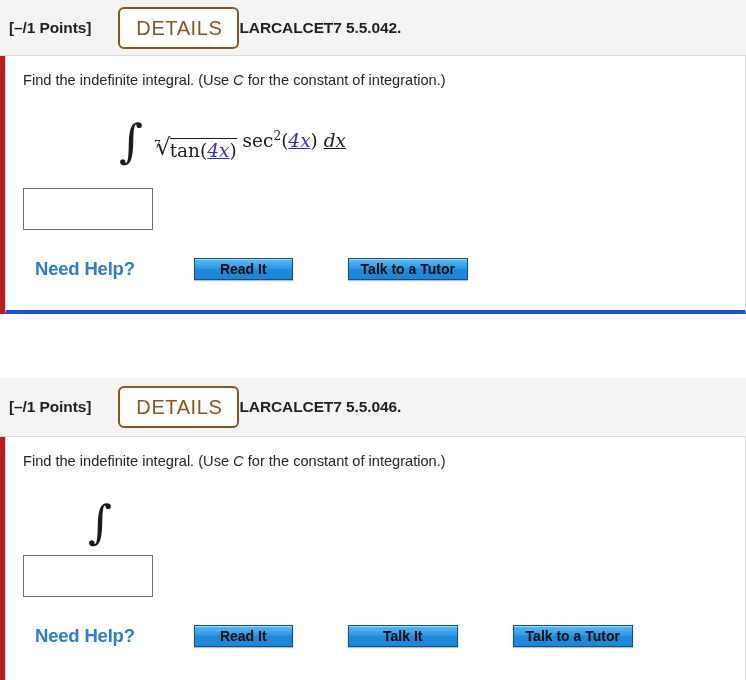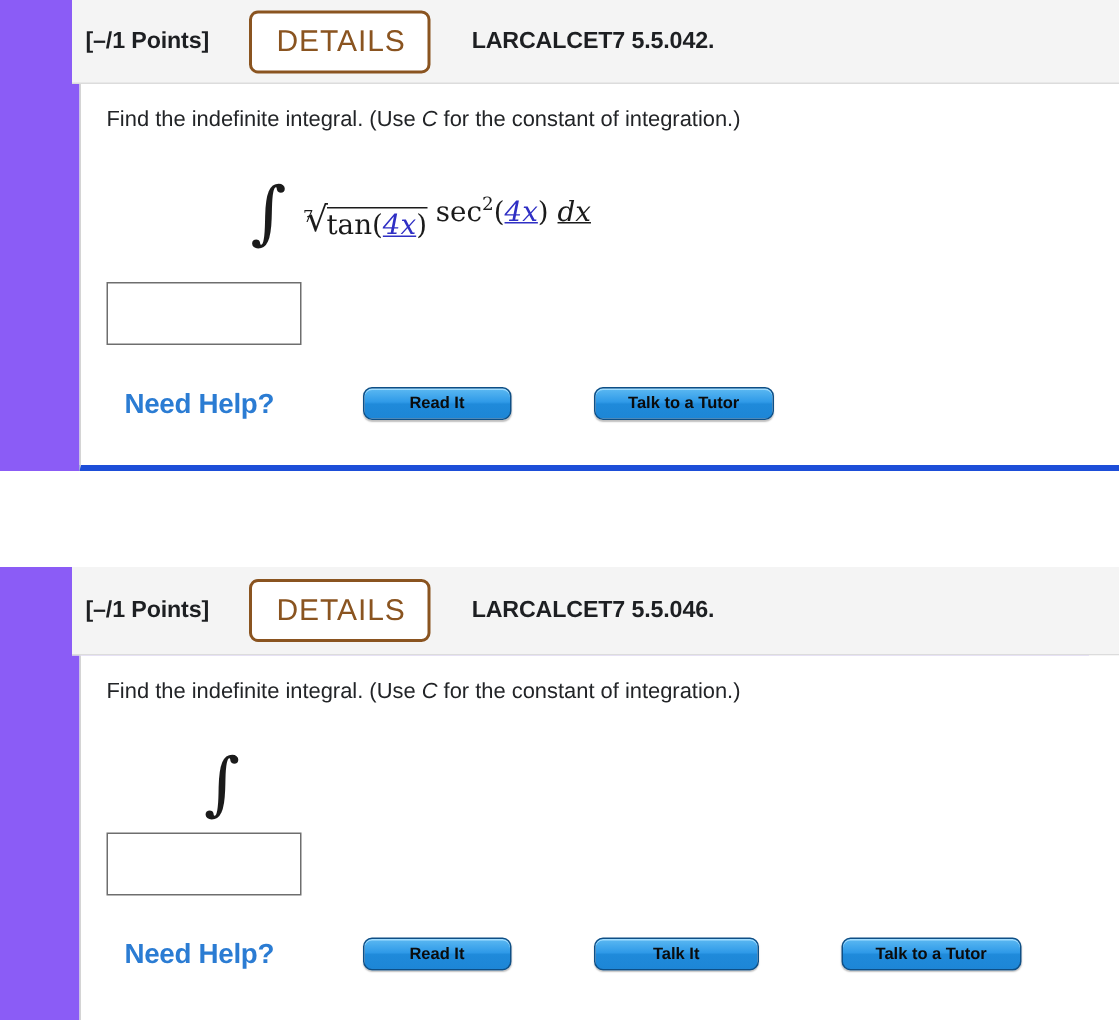--- a/index.html
+++ b/index.html
@@ -6,21 +6,21 @@
   html, body {
     margin: 0; padding: 0;
     width: 746px; height: 680px;
     background: #ffffff;
     font-family: "Liberation Sans", sans-serif;
     overflow: hidden;
   }
   .page { position: relative; width: 746px; height: 680px; background:#fff; }
 
   
-  .problem { width: 726px; background:#8b5cf6;padding-left:48px; }
+  .problem { width: 726px; background:#b91c1c; }
 
   .prob-header {
     width: 746px;
     background: #f4f4f4;
     border-bottom: 1px solid #dcdcdc;
     display: flex;
     align-items: center;
     padding: 0 0 0 9px;
   }
   .prob-header.h1 { height: 56px; }
@@ -43,21 +43,20 @@
     font-size: 20px;
     font-weight: normal;
     letter-spacing: 0.6px;
     padding: 9px 15px 9px 16px;
     line-height: 1;
     cursor: pointer;
     font-family: "Liberation Sans", sans-serif;
   }
 
   .assignment-id {
-    margin-left: 27px;
     font-size: 15.5px;
     font-weight: bold;
     color: #1d1f22;
     letter-spacing: -0.1px;
     white-space: nowrap;
   }
 
   .prob-body {
     border-left: 1px solid #d4d4d4;
     border-right: 1px solid #d4d4d4;
@@ -154,25 +153,25 @@
     font-size: 18.5px;
     font-weight: bold;
     color: #2b7cd3;
     letter-spacing: -0.2px;
     margin-right: 15px;
     white-space: nowrap;
   }
 
   .help-btn {
     border: 1px solid #0e4f86;
-    border-radius: 6px;
+    border-radius: 0;
     background: linear-gradient(to bottom, #5cb9f2 0%, #2f9ae8 45%, #1f8ada 52%, #1d86d6 100%);
     box-shadow: inset 0 1px 0 #9fdcff, 0 1px 1px rgba(0,0,0,0.25);
     color: #0b0b0b;
-    font-size: 11px;
+    font-size: 14px;
     font-weight: bold;
     height: 22px;
     line-height: 20px;
     padding: 0 14px;
     margin-right: 11px;
     cursor: pointer;
     text-align: center;
     font-family: "Liberation Sans", sans-serif;
     white-space: nowrap;
   }

